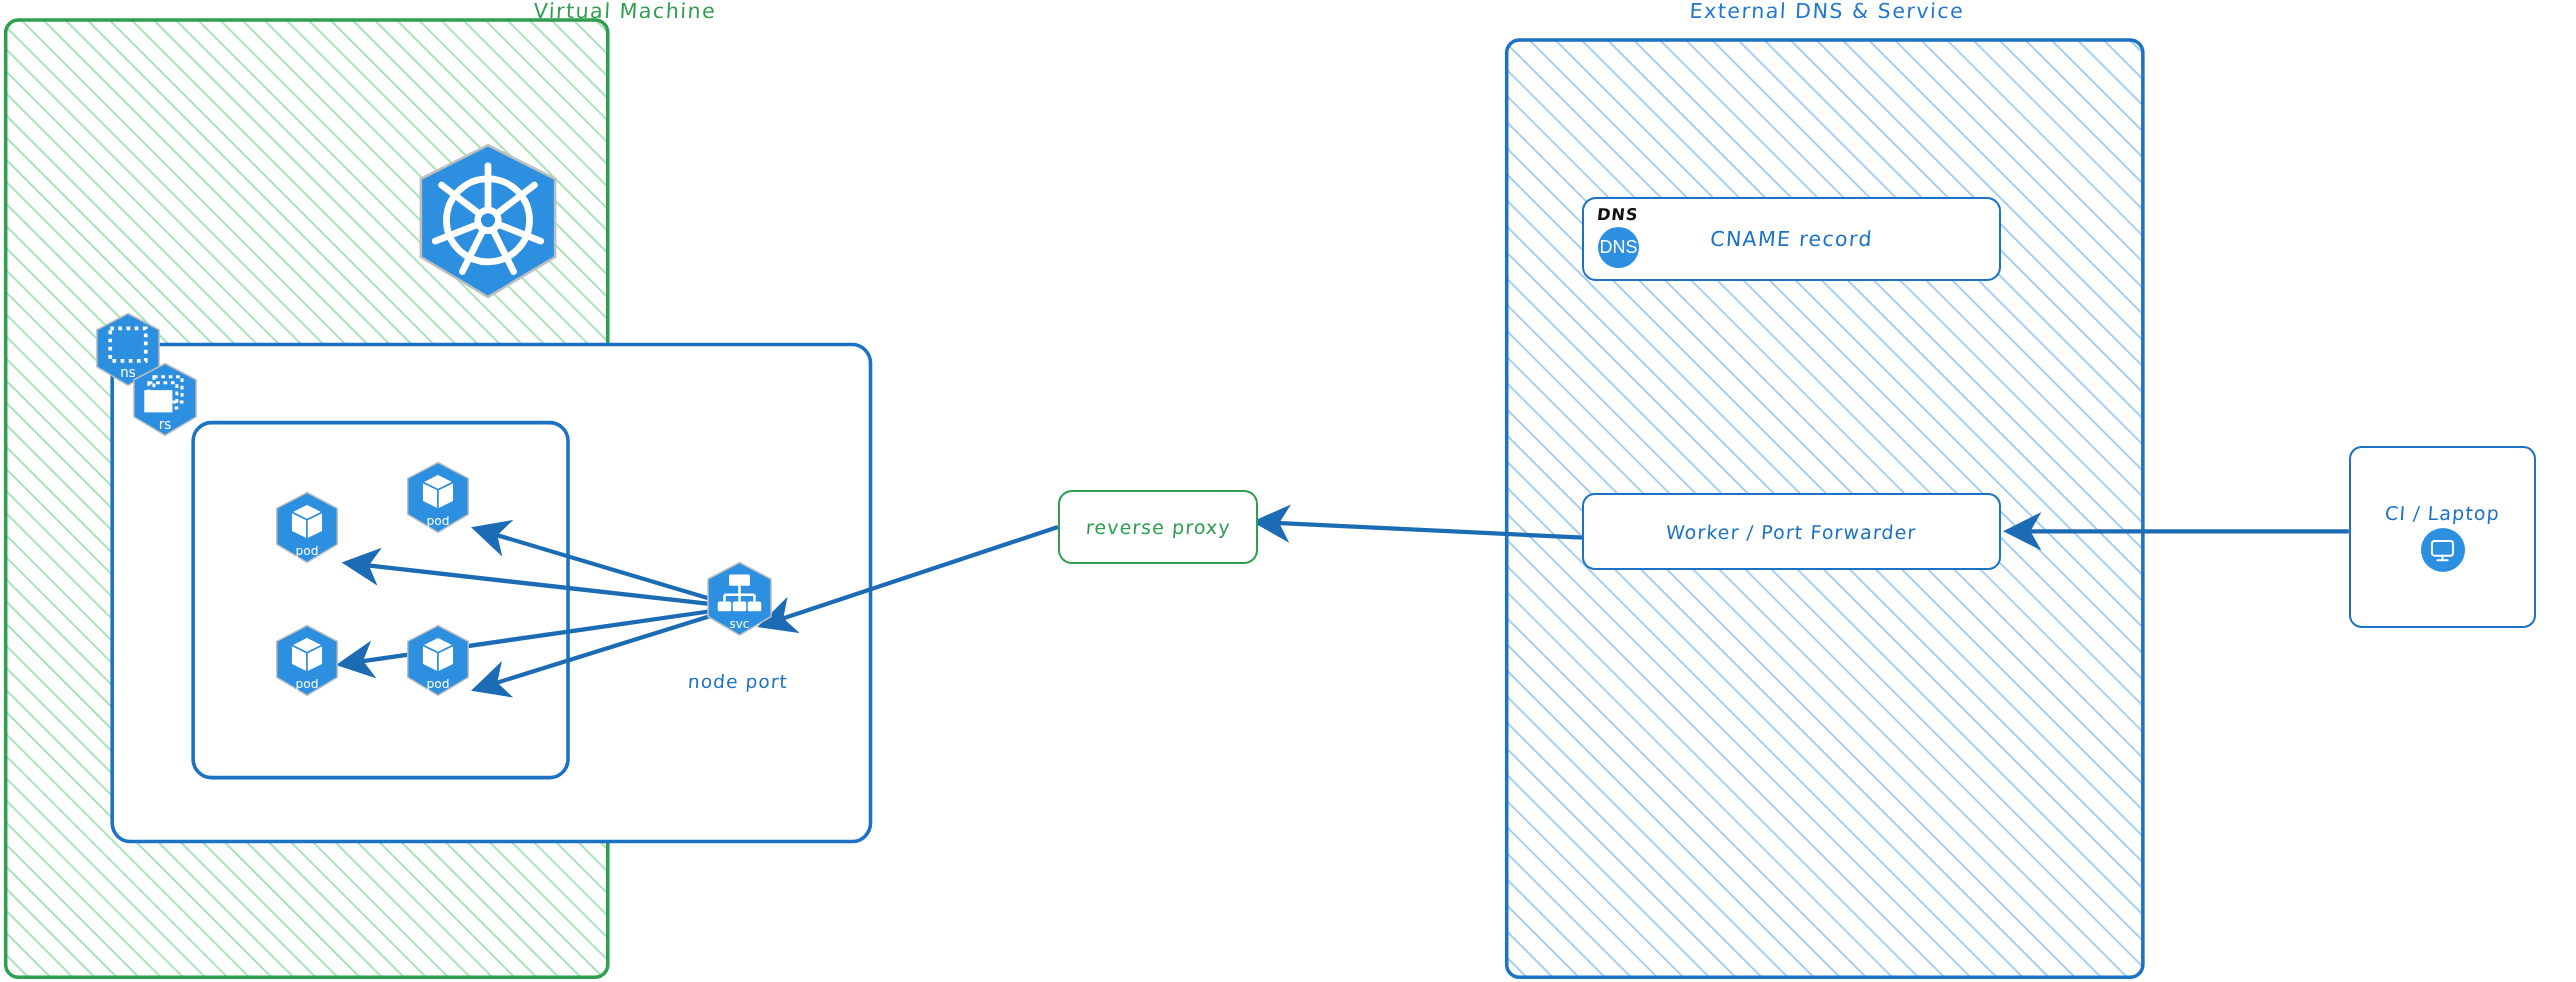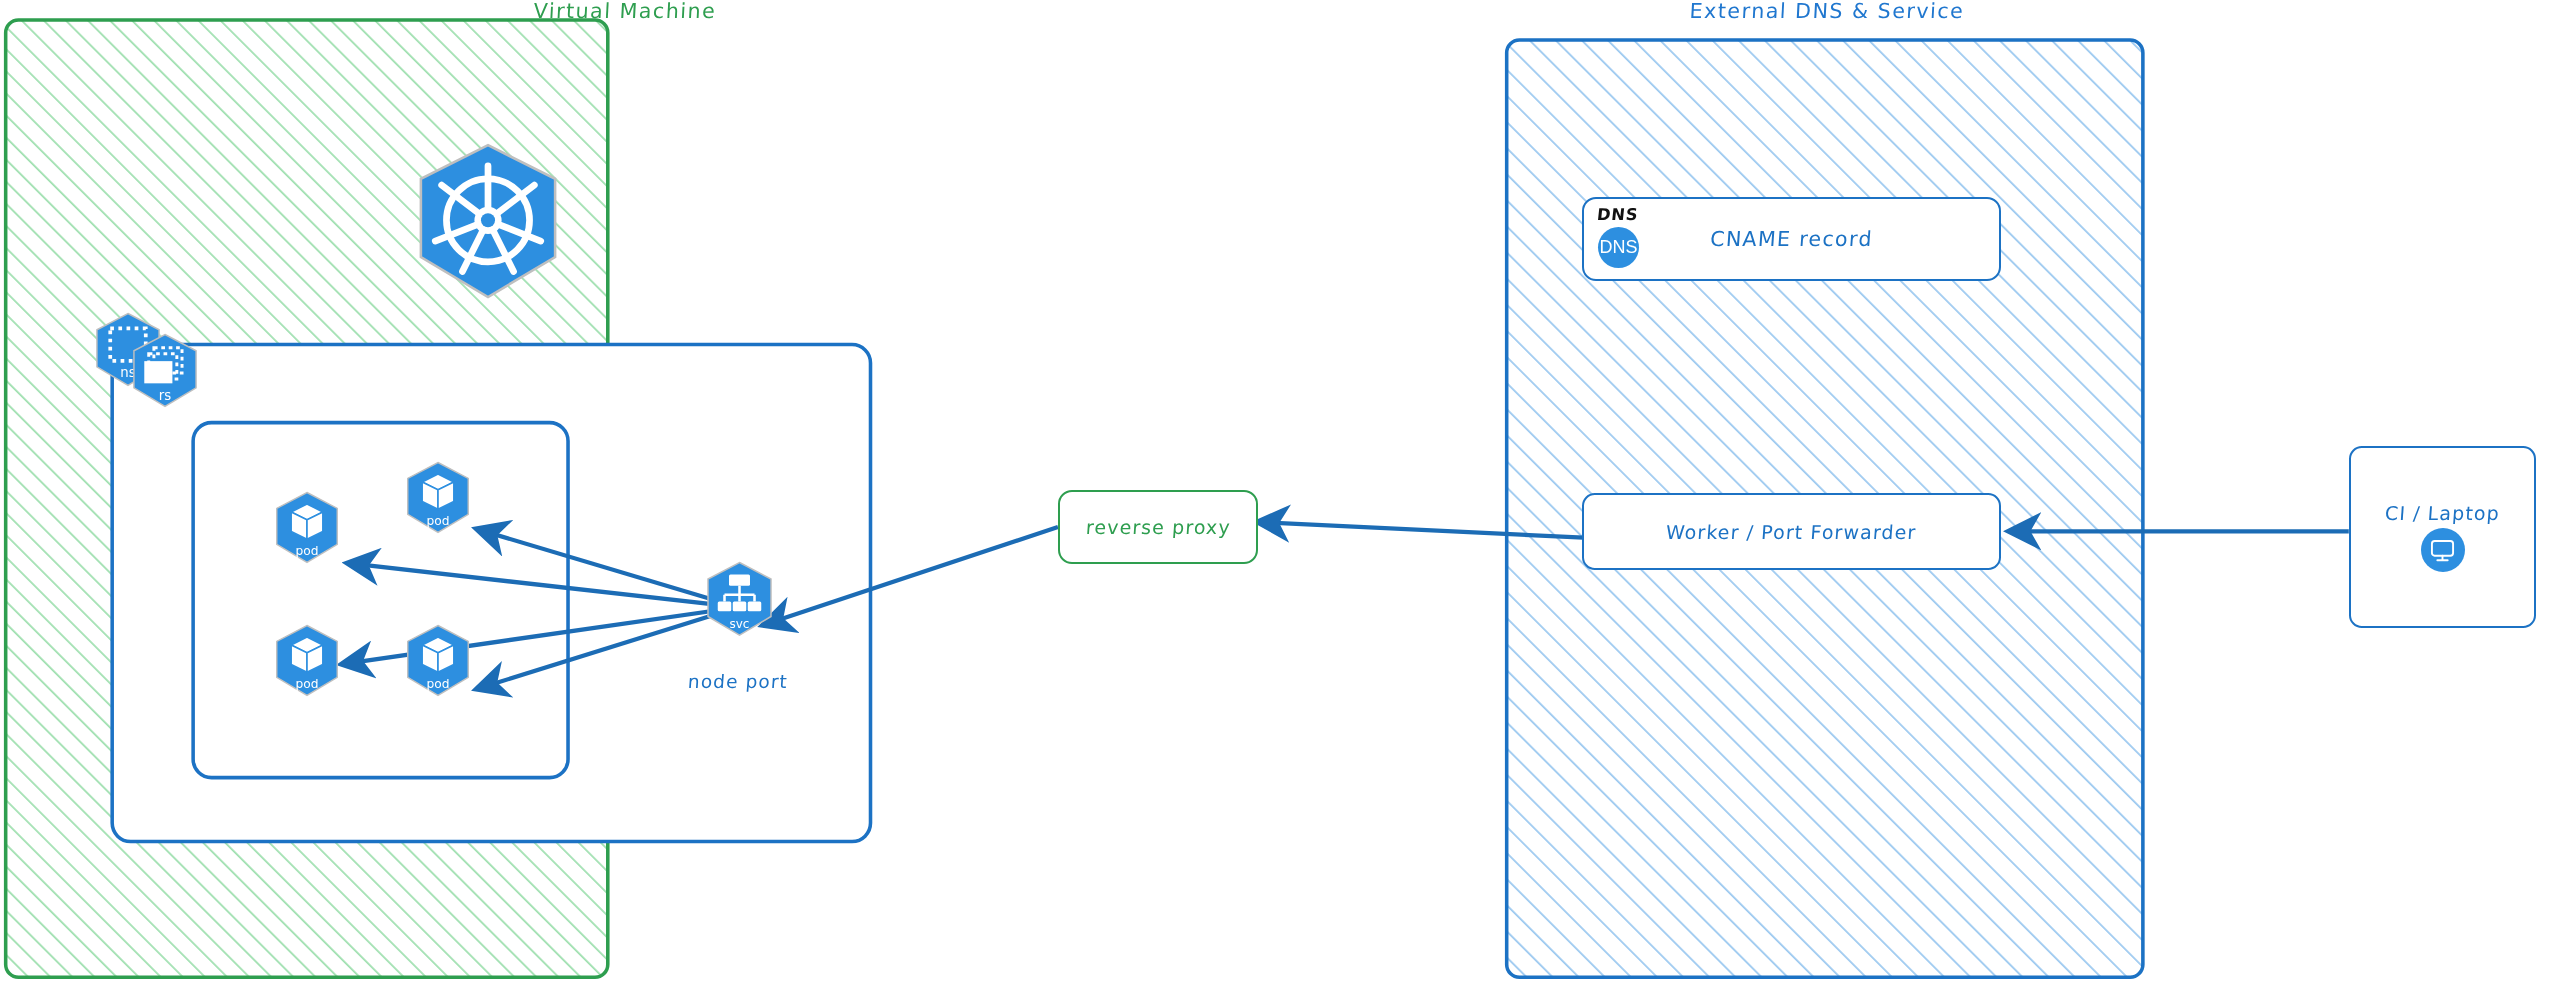--- a/index.html
+++ b/index.html
@@ -176,21 +176,21 @@
   </svg>
 
   <div style="position:absolute; left:91px; top:312px; width:74px; height:77px;">
     <svg width="74" height="77" viewBox="0 0 100 104">
       <polygon points="50,2 92,24 92,74 50,99 8,74 8,24" fill="#2d8fe0" stroke="#bfbfbf" stroke-width="2"></polygon>
       <rect x="26" y="22" width="48" height="44" fill="none" stroke="#ffffff" stroke-width="5" stroke-dasharray="5 6"></rect>
       <text x="50" y="88" text-anchor="middle" fill="#ffffff" font-family="DejaVu Sans, sans-serif" font-size="18">ns</text>
     </svg>
   </div>
 
-  <div style="position:absolute; left:128px; top:333px; width:74px; height:77px;text-align:right;">
+  <div style="position:absolute; left:128px; top:362px; width:74px; height:77px;text-align:right;">
     <svg width="74" height="77" viewBox="0 0 100 104">
       <polygon points="50,2 92,24 92,74 50,99 8,74 8,24" fill="#2d8fe0" stroke="#bfbfbf" stroke-width="2"></polygon>
       <rect x="35" y="20" width="38" height="34" fill="none" stroke="#ffffff" stroke-width="4" stroke-dasharray="5 5"></rect>
       <rect x="28" y="28" width="38" height="34" fill="none" stroke="#ffffff" stroke-width="4" stroke-dasharray="5 5"></rect>
       <rect x="22" y="38" width="38" height="30" fill="#ffffff"></rect>
       <text x="50" y="90" text-anchor="middle" fill="#ffffff" font-family="DejaVu Sans, sans-serif" font-size="18">rs</text>
     </svg>
   </div>
 
   <div style="position:absolute; left:271px; top:490px; width:72px; height:77px;">

